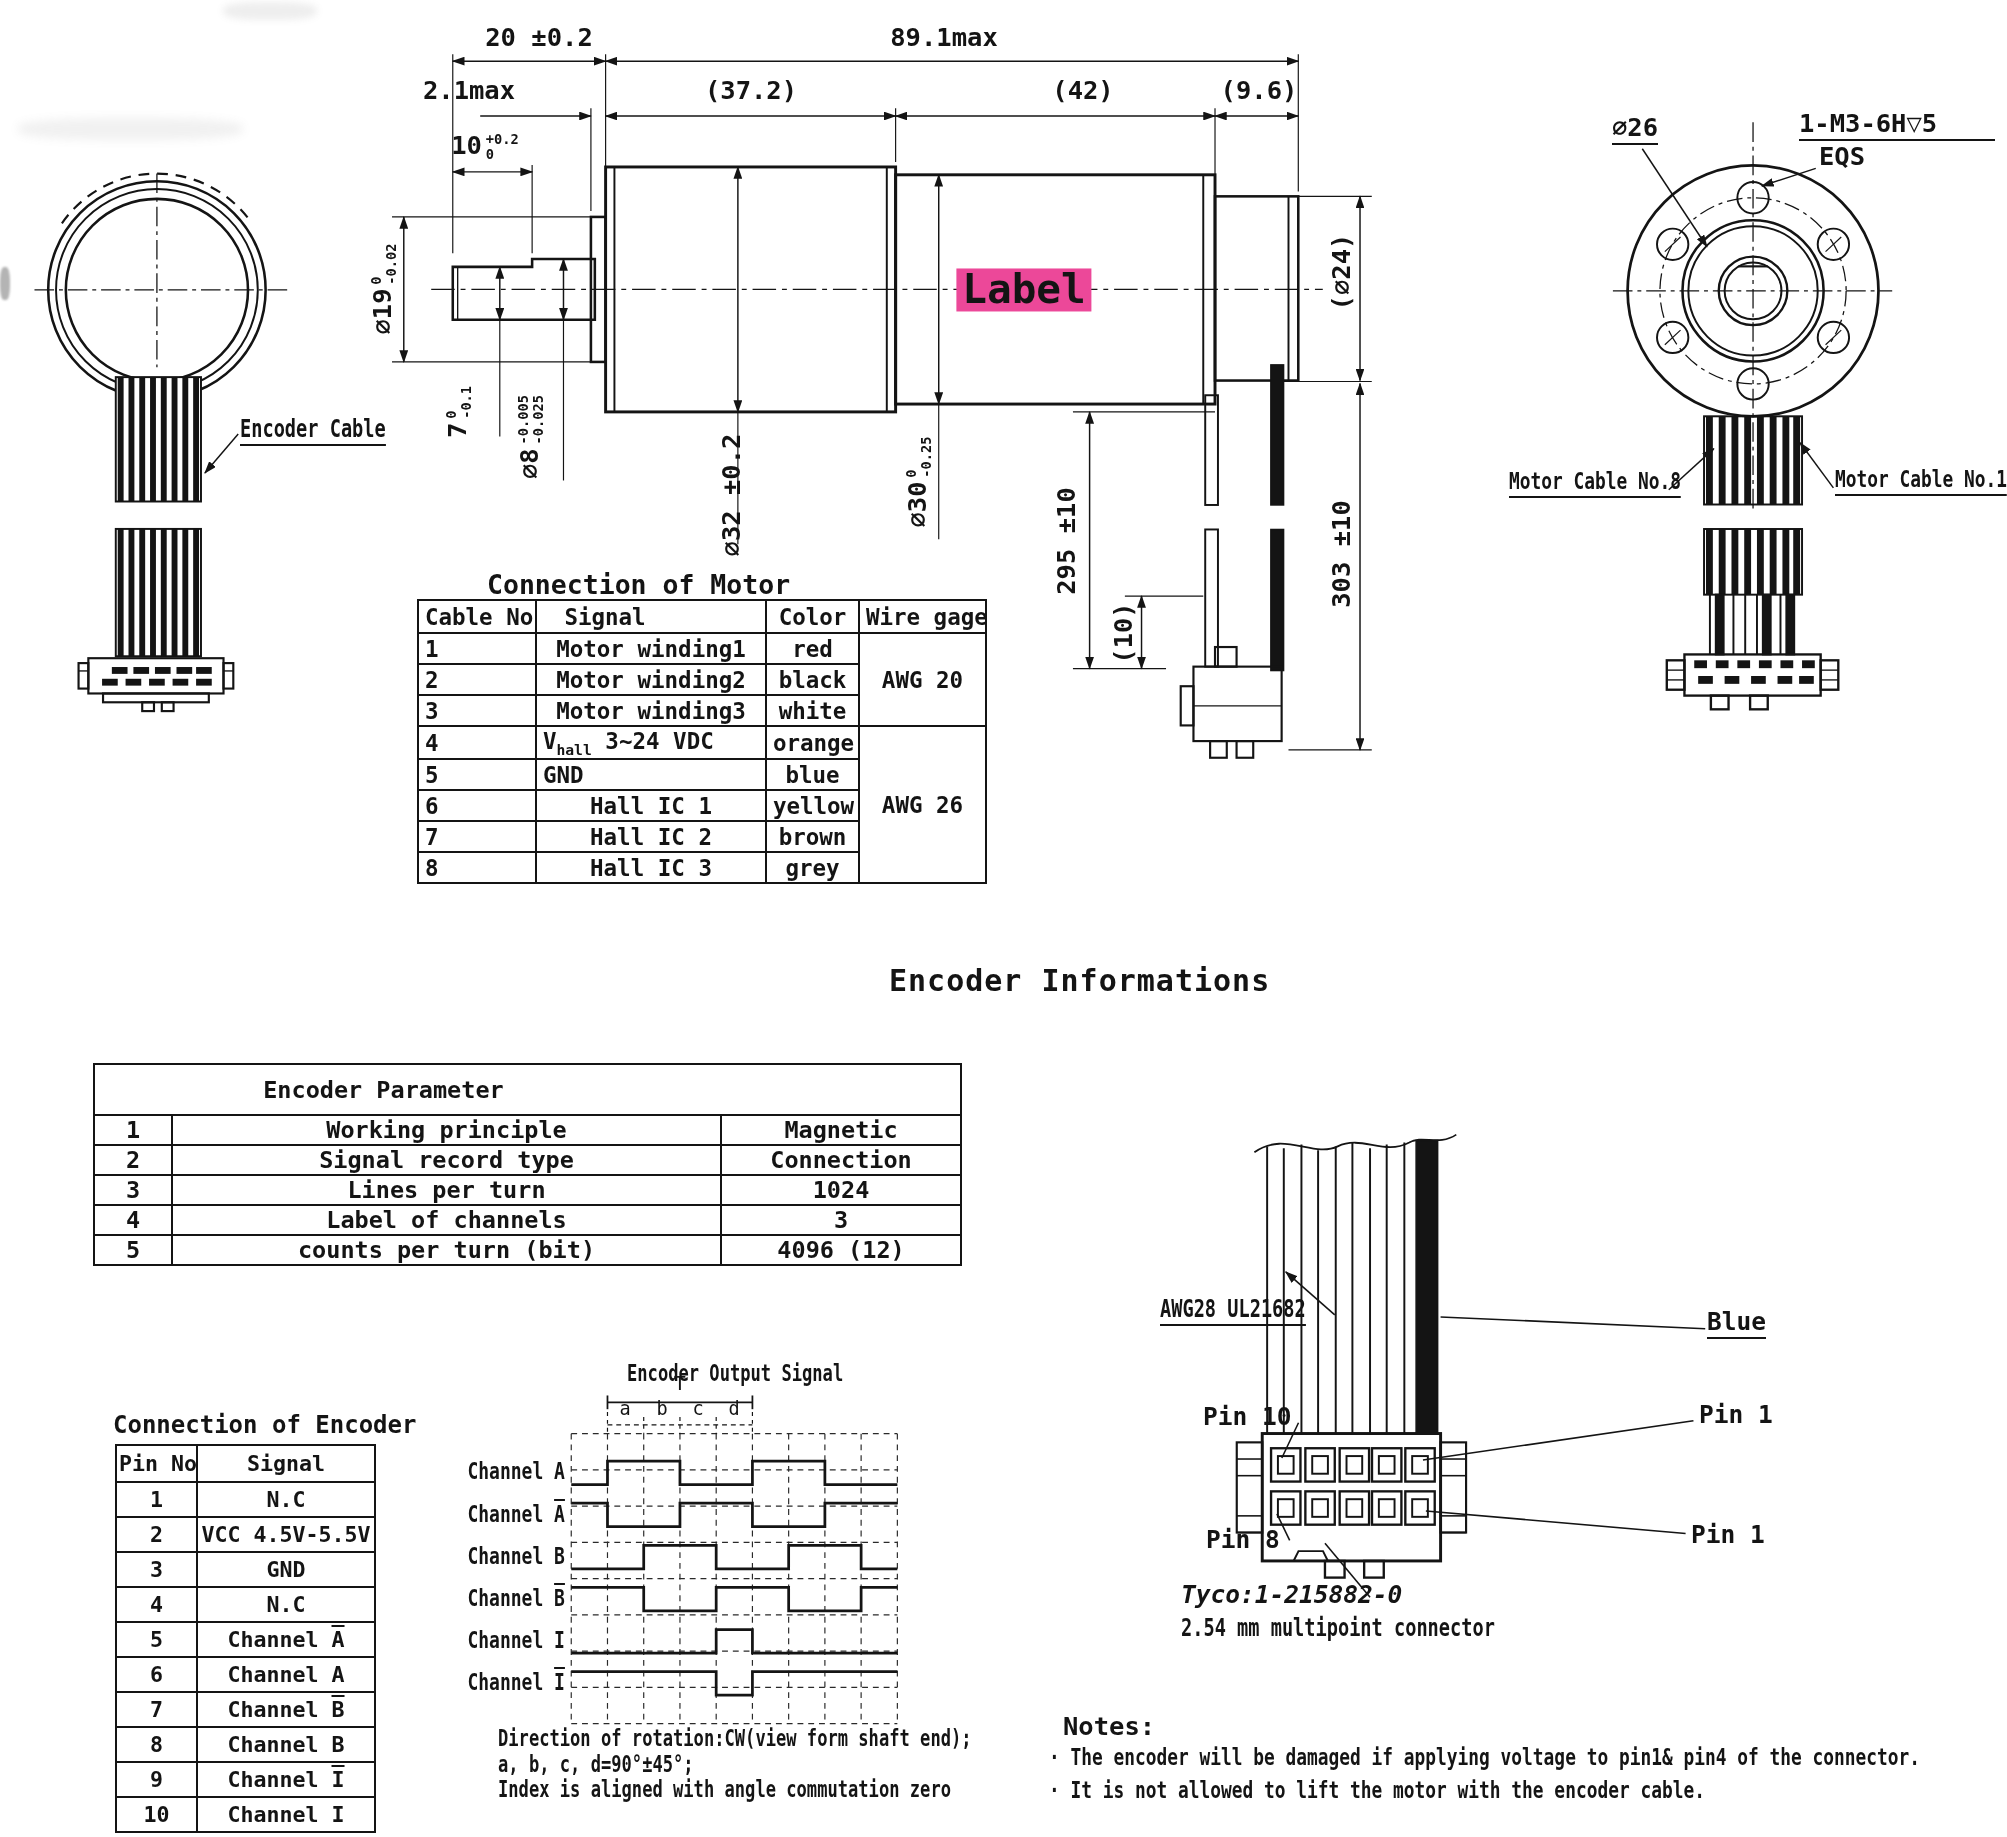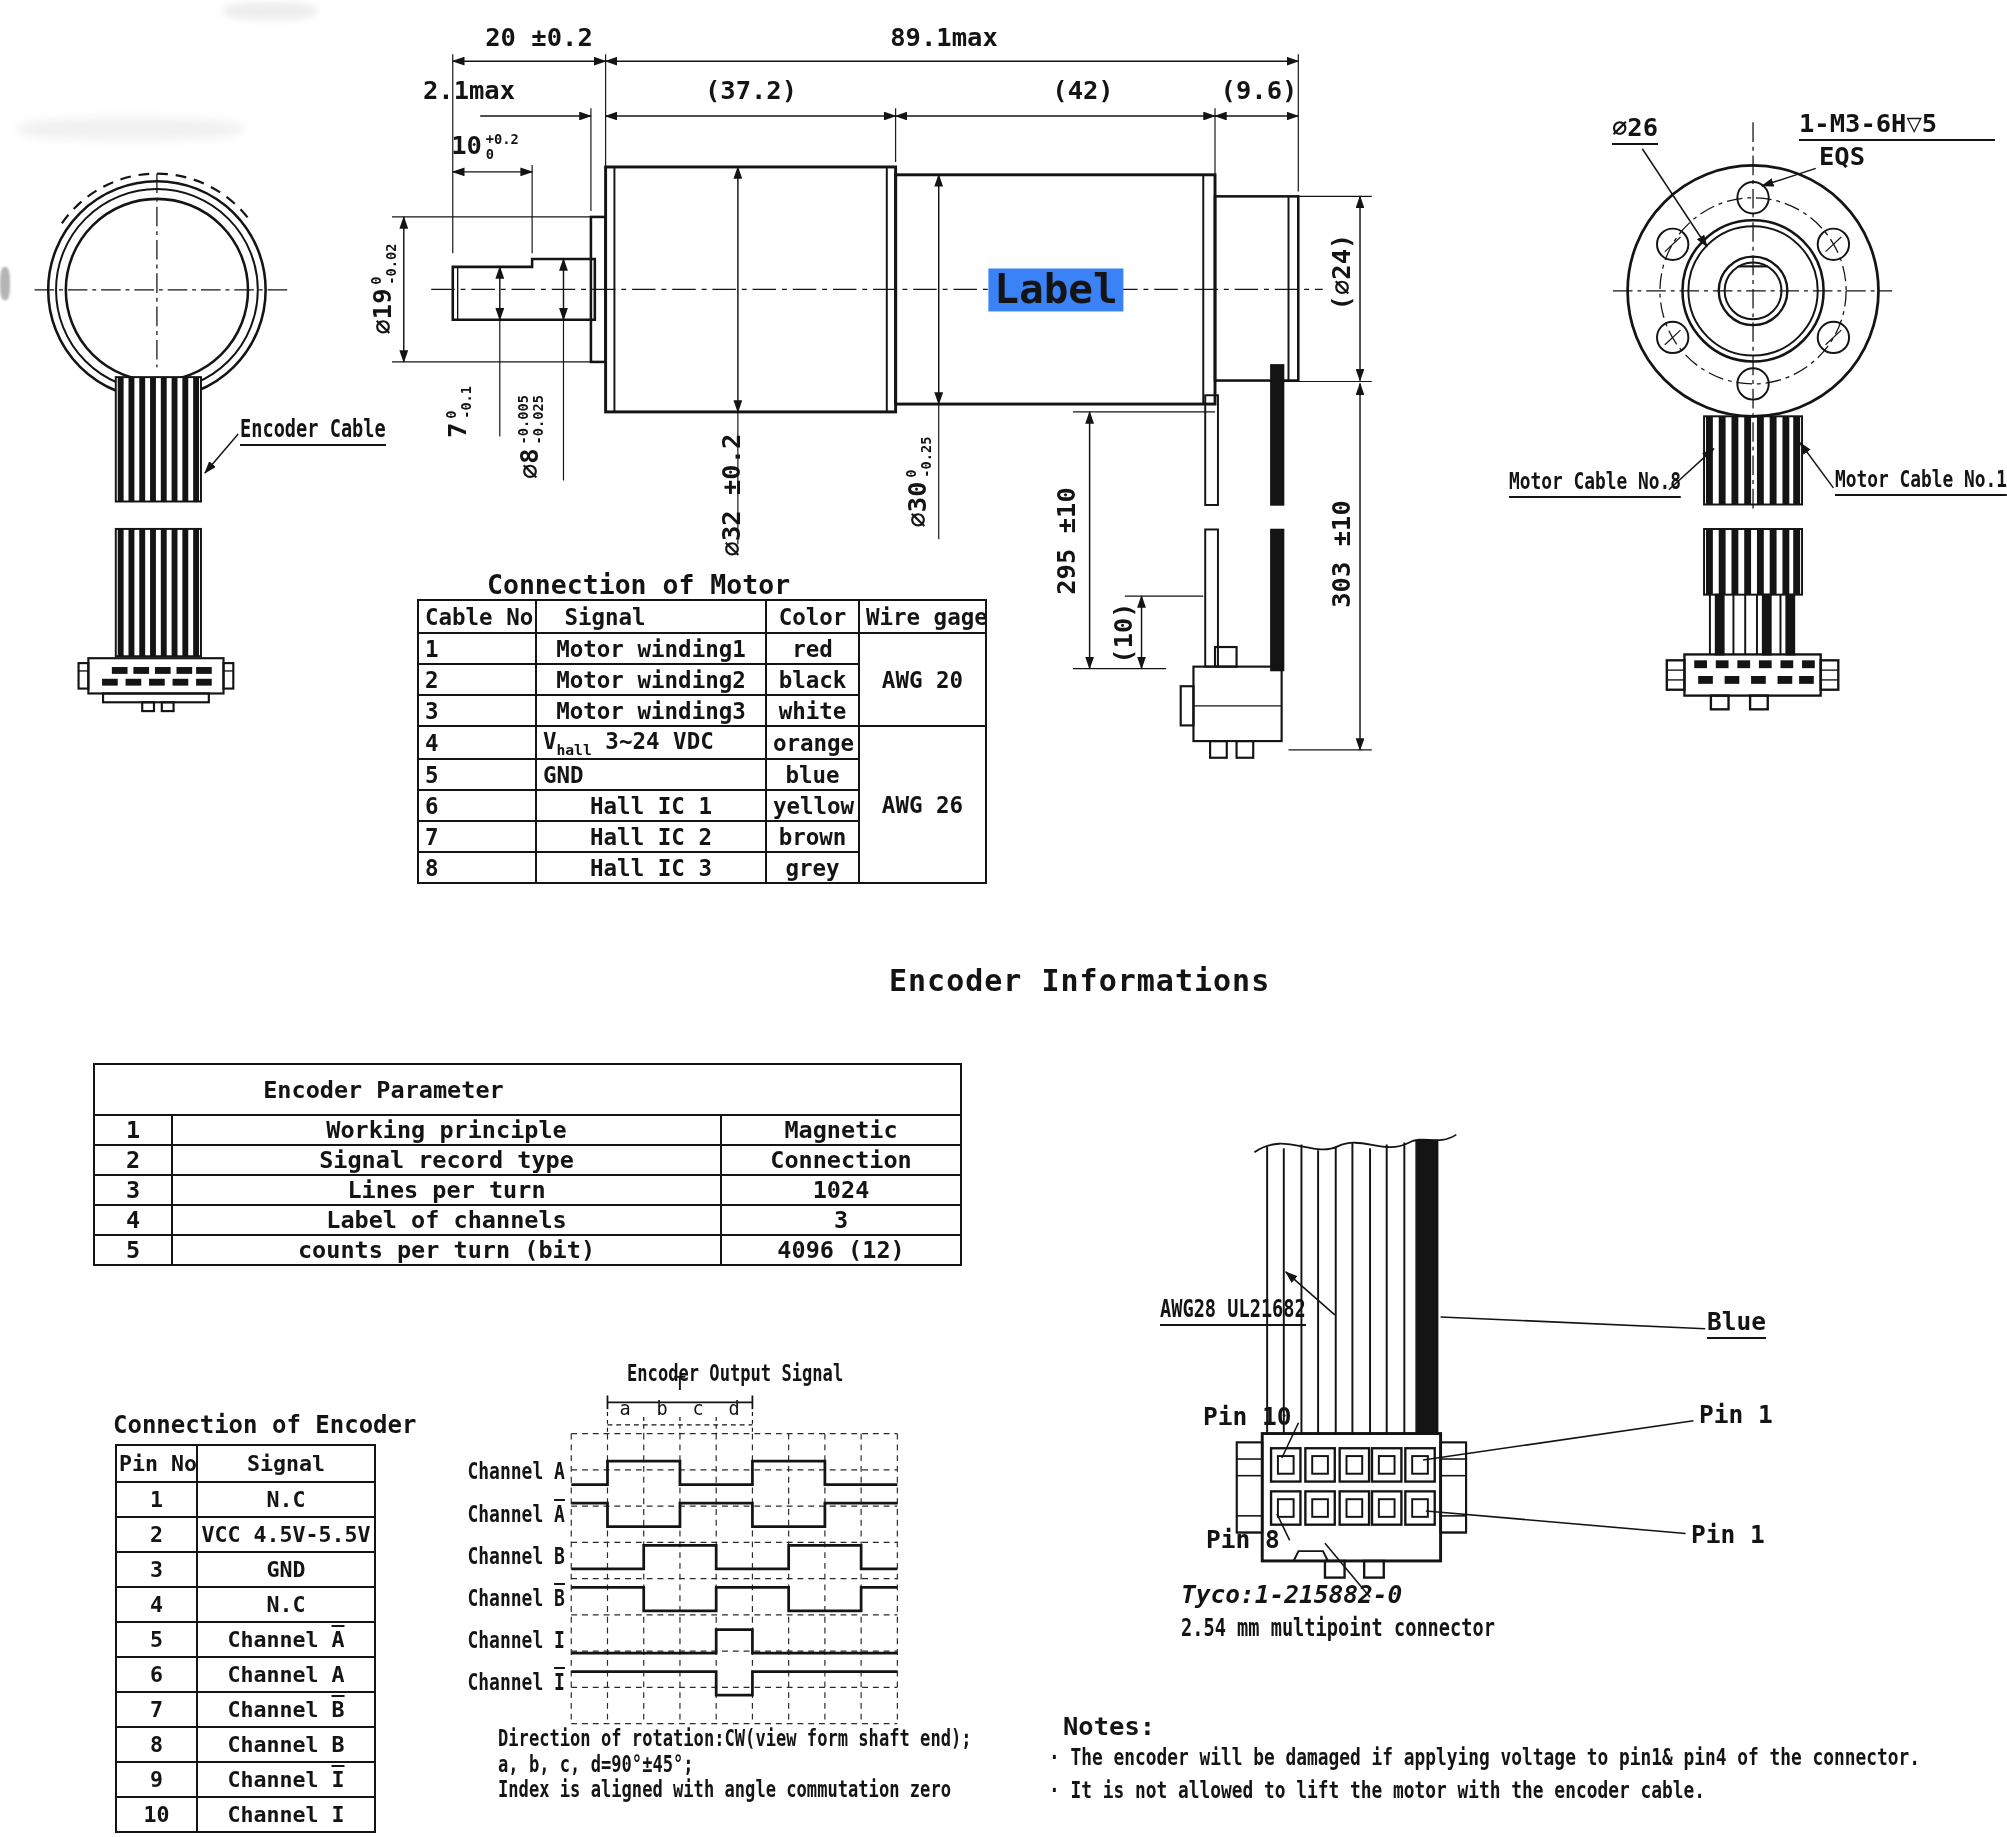--- a/index.html
+++ b/index.html
@@ -226,21 +226,21 @@
   <div class="lbl dim vlbl" style="left:919px;top:482px;">
     <span>⌀30</span><span class="tol">
         <span>0</span>
         <span>-0.25</span>
       </span>
   </div>
   <div class="lbl dim vlbl" style="left:1341px;top:272px;">(⌀24)</div>
   <div class="lbl dim vlbl" style="left:1066px;top:541px;">295 ±10</div>
   <div class="lbl dim vlbl" style="left:1123px;top:633px;">(10)</div>
   <div class="lbl dim vlbl" style="left:1341px;top:554px;">303 ±10</div>
-  <div class="lbl ctr" style="left:1056px;top:290px;font-size:41px;background:#3b82f6;padding:0 5.9px;">Label</div>
+  <div class="lbl ctr" style="left:1024px;top:290px;font-size:41px;background:#ec4899;padding:0 5.9px;">Label</div>
 
   <svg style="left:1598px;top:88px;" width="412" height="637" viewBox="0 0 420 650">
     <defs>
         <marker id="ar3" markerWidth="13" markerHeight="9" refX="12" refY="4.5" orient="auto-start-reverse" markerUnits="userSpaceOnUse">
           <path d="M0,0 L13,4.5 L0,9 z" fill="#141414"></path>
         </marker>
       </defs>
     <g stroke="#141414" fill="none">
       <line x1="15" y1="207" x2="300" y2="207" stroke-width="1.3" stroke-dasharray="20 5 4 5"></line>
       <line x1="158" y1="35" x2="158" y2="430" stroke-width="1.3" stroke-dasharray="20 5 4 5"></line>

